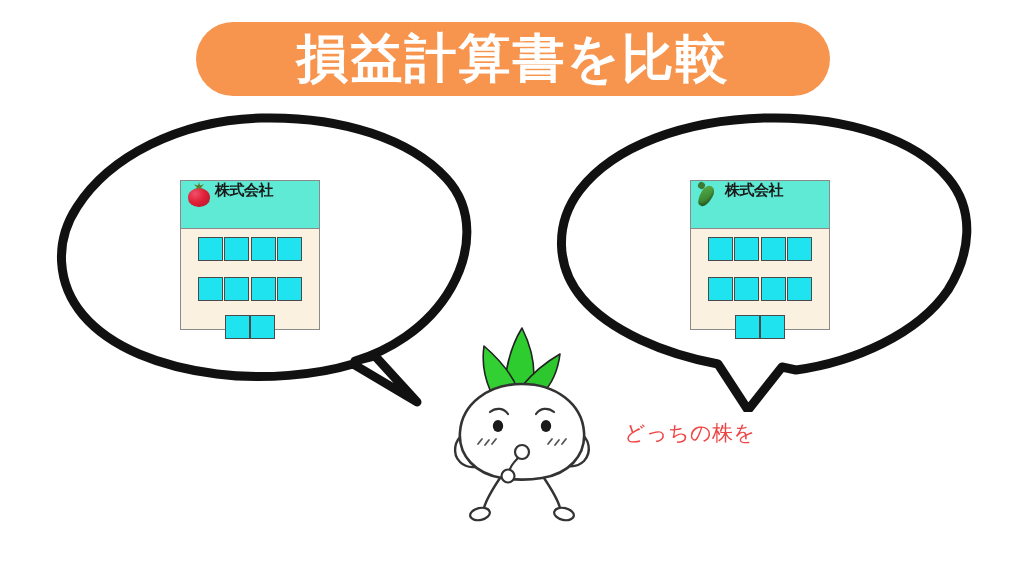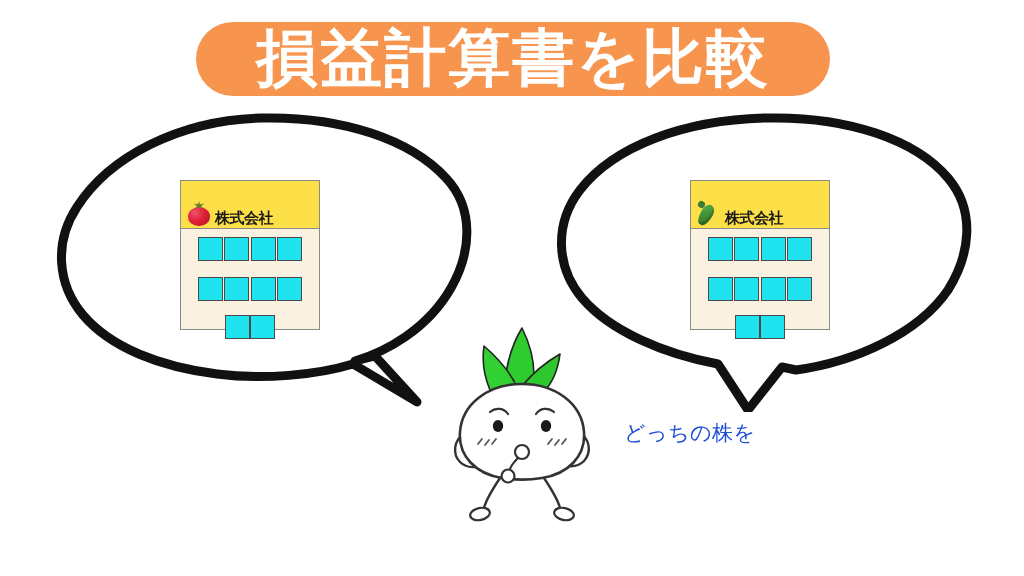--- a/index.html
+++ b/index.html
@@ -26,21 +26,21 @@
     width: 634px;
     height: 74px;
     background: #f7954e;
     border-radius: 37px;
     display: flex;
     align-items: center;
     justify-content: center;
   }
   #title-text {
     color: #ffffff;
-    font-size: 62px;
+    font-size: 52px;
     font-weight: bold;
     letter-spacing: 2px;
     line-height: 1;
     font-family: "DejaVu Sans", "Liberation Sans", sans-serif;
     white-space: nowrap;
     transform: translateY(-1px);
   }
 
   
   .bubble-svg {
@@ -56,24 +56,24 @@
     background: #faf1e0;
     border: 1.5px solid #8a8a8a;
     box-sizing: border-box;
   }
   #building-left  { left: 180px; top: 180px; width: 140px; height: 150px; }
   #building-right { left: 690px; top: 180px; width: 140px; height: 150px; }
 
   .building-sign {
     position: relative;
     height: 48px;
-    background: #fde047;
+    background: #5eead4;
     border-bottom: 1.5px solid #8a8a8a;
     display: flex;
-    align-items: flex-end;
+    align-items: flex-start;
     padding-left: 6px;
     box-sizing: border-box;
   }
   .sign-logo {
     width: 26px;
     height: 28px;
     flex: 0 0 26px;
     position: relative;
   }
   .sign-name {
@@ -152,21 +152,21 @@
     height: 208px;
   }
 
   
   #caption {
     position: absolute;
     left: 624px;
     top: 418px;
     font-size: 21px;
     line-height: 31px;
-    color: #1d4ed8;
+    color: #ef4444;
     font-family: "DejaVu Sans", "Liberation Sans", sans-serif;
     letter-spacing: 0.5px;
     white-space: nowrap;
   }
   #caption div { display: block; }
 </style>
 </head>
 <body>
 
 <div id="stage">

